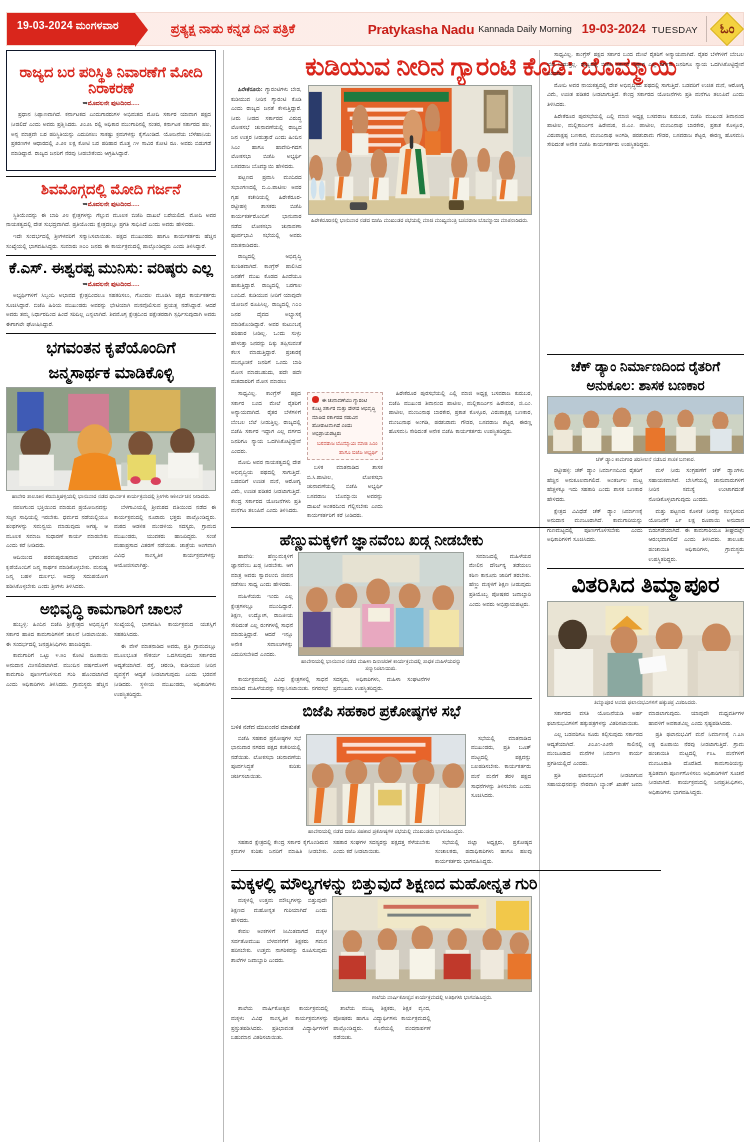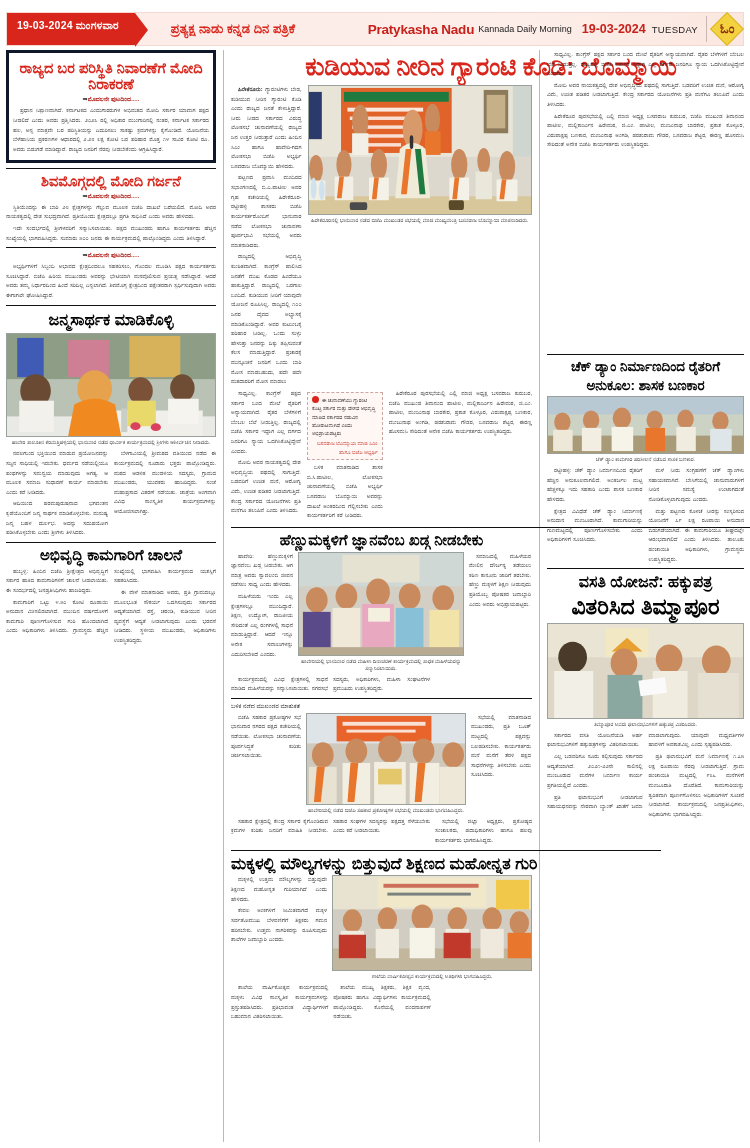--- a/index.html
+++ b/index.html
@@ -92,21 +92,21 @@
           hyphens:auto; word-spacing:.5px; }
   .body p { margin:0 0 2px; text-indent:7px; }
   .cols2 { column-count:2; column-gap:6px; column-rule:0; }
   .cols3 { column-count:3; column-gap:5px; }
 
   
   .photo { position:relative; width:100%; background:#c8cdc9; overflow:hidden; border:1px solid #9aa09b; }
   .cap { font-size:5.4px; text-align:center; color:#222; margin:2px 0 3px; }
 
   
-  .newsbox { border:3px solid #0f172a; padding:3px 4px; margin-bottom:5px; }
+  .newsbox { border:1px solid #0f172a; padding:9px 4px; margin-bottom:5px; }
 
   .inset {
     border:1px dashed #c9a7a2;
     background:#fff7f4;
     padding:3px 4px;
     font-size:5.2px; line-height:1.6;
     margin:3px 0;
   }
   .inset .redtxt { color:#c0261c; }
   .bullet-dot{ display:inline-block;width:7px;height:7px;border-radius:50%;
@@ -149,28 +149,30 @@
         <div class="hl-red box-hl-red">ಶಿವಮೊಗ್ಗದಲ್ಲಿ ಮೋದಿ ಗರ್ಜನೆ</div>
         <div class="subnote">➥<b>ಮೊದಲನೇ ಪುಟದಿಂದ.....</b></div>
         <div class="body">
           <p>ಸ್ಥಿತಿಯೆಂದನ್ನು ಈ ಬಾರಿ ೨೮ ಕ್ಷೇತ್ರಗಳನ್ನು ಗೆಲ್ಲುವ ಮೂಲಕ ಬಿಜೆಪಿ ದಾಖಲೆ ಬರೆಯಲಿದೆ. ಮೋದಿ ಅವರ ನಾಯಕತ್ವದಲ್ಲಿ ದೇಶ ಸುಭದ್ರವಾಗಿದೆ. ಪ್ರತಿಯೊಂದು ಕ್ಷೇತ್ರದಲ್ಲೂ ಪ್ರಗತಿ ಸಾಧಿಸಿದೆ ಎಂದು ಅವರು ಹೇಳಿದರು.</p>
           <p>ಇದೇ ಸಂದರ್ಭದಲ್ಲಿ ಶ್ರೀಗಳವರಿಗೆ ಸನ್ಮಾನಿಸಲಾಯಿತು. ಪಕ್ಷದ ಮುಖಂಡರು ಹಾಗೂ ಕಾರ್ಯಕರ್ತರು ಹೆಚ್ಚಿನ ಸಂಖ್ಯೆಯಲ್ಲಿ ಭಾಗವಹಿಸಿದ್ದರು. ಸುಮಾರು ೫೦೦ ಜನರು ಈ ಕಾರ್ಯಕ್ರಮದಲ್ಲಿ ಪಾಲ್ಗೊಂಡಿದ್ದರು ಎಂದು ತಿಳಿಸಿದ್ದಾರೆ.</p>
         </div>
       </div>
 
       <div>
         <div class="rule"></div>
+        <div class="hl-black box-hl-blk">ಕೆ.ಎಸ್. ಈಶ್ವರಪ್ಪ ಮುನಿಸು: ವರಿಷ್ಠರು ಎಲ್ಲ</div>
         <div class="subnote">➥<b>ಮೊದಲನೇ ಪುಟದಿಂದ.....</b></div>
         <div class="body">
           <p>ಅಭ್ಯರ್ಥಿಗಳಿಗೆ ಸಿಬ್ಬಂದಿ ಅಭಾವದ ಕ್ಷೇತ್ರದಿಂದಲೂ ಸಹಕರಿಸಲು, ಗೊಂದಲ ಮೂಡಿಸಿ ಪಕ್ಷದ ಕಾರ್ಯಕರ್ತರು ಸೂಚಿಸಿದ್ದಾರೆ. ಬಿಜೆಪಿ ಹಿರಿಯ ಮುಖಂಡರು ಅವರನ್ನು ಭೇಟಿಯಾಗಿ ಮನವೊಲಿಸುವ ಪ್ರಯತ್ನ ನಡೆಸಿದ್ದಾರೆ. ಆದರೆ ಅವರು ತಮ್ಮ ನಿರ್ಧಾರದಿಂದ ಹಿಂದೆ ಸರಿದಿಲ್ಲ ಎನ್ನಲಾಗಿದೆ. ಶಿವಮೊಗ್ಗ ಕ್ಷೇತ್ರದಿಂದ ಪಕ್ಷೇತರರಾಗಿ ಸ್ಪರ್ಧಿಸುವುದಾಗಿ ಅವರು ಈಗಾಗಲೇ ಘೋಷಿಸಿದ್ದಾರೆ.</p>
         </div>
       </div>
 
       <div>
         <div class="rule"></div>
+        <div class="hl-black box-hl-blk two">ಭಗವಂತನ ಕೃಪೆಯೊಂದಿಗೆ</div>
         <div class="hl-black box-hl-blk two">ಜನ್ಮಸಾರ್ಥಕ ಮಾಡಿಕೊಳ್ಳಿ</div>
         <div class="photo" style="height:104px">
           <svg width="100%" height="100%" viewBox="0 0 204 104" preserveAspectRatio="none">
             <rect width="204" height="104" fill="#b9c2b4"></rect>
             <rect x="0" y="0" width="204" height="46" fill="#8e9e86"></rect>
             <rect x="10" y="4" width="26" height="40" fill="#3f5bb5"></rect>
             <rect x="120" y="2" width="50" height="42" fill="#d8b25a"></rect>
             <rect x="60" y="6" width="40" height="38" fill="#cf7f94"></rect>
             <rect x="0" y="84" width="204" height="20" fill="#e9e9e6"></rect>
             <rect x="96" y="78" width="96" height="26" fill="#f0efe9"></rect>
@@ -335,20 +337,21 @@
           </div>
         </div>
         <div class="body cols3">
           <p>ಕಾರ್ಯಕ್ರಮದಲ್ಲಿ ವಿವಿಧ ಕ್ಷೇತ್ರಗಳಲ್ಲಿ ಸಾಧನೆ ಮಾಡಿದ ಮಹಿಳೆಯರನ್ನು ಸನ್ಮಾನಿಸಲಾಯಿತು. ನಗರಸಭೆ ಸದಸ್ಯರು, ಅಧಿಕಾರಿಗಳು, ಮಹಿಳಾ ಸಂಘಟನೆಗಳ ಪ್ರಮುಖರು ಉಪಸ್ಥಿತರಿದ್ದರು.</p>
         </div>
       </div>
 
       <div class="rule"></div>
 
       <div>
+        <div class="hl-black box-hl-blk">ಬಿಜೆಪಿ ಸಹಕಾರ ಪ್ರಕೋಷ್ಠಗಳ ಸಭೆ</div>
         <div class="subnote" style="text-align:left">ಬಳಿಕ ನಡೆದ ಮುಖಂಡರ ಮಾತುಕತೆ</div>
         <div style="display:flex;gap:5px">
           <div style="width:70px">
             <div class="body">
                 <p>ಬಿಜೆಪಿ ಸಹಕಾರ ಪ್ರಕೋಷ್ಠಗಳ ಸಭೆ ಭಾನುವಾರ ನಗರದ ಪಕ್ಷದ ಕಚೇರಿಯಲ್ಲಿ ನಡೆಯಿತು. ಲೋಕಸಭಾ ಚುನಾವಣೆಯ ಪೂರ್ವಸಿದ್ಧತೆ ಕುರಿತು ಚರ್ಚಿಸಲಾಯಿತು.</p>
               </div>
           </div>
           <div style="width:160px">
             <div class="photo" style="height:92px">
               <svg width="100%" height="100%" viewBox="0 0 160 92" preserveAspectRatio="none">
@@ -473,21 +476,20 @@
           <p>ರಟ್ಟೀಹಳ್ಳಿ: ಚೆಕ್ ಡ್ಯಾಂ ನಿರ್ಮಾಣದಿಂದ ರೈತರಿಗೆ ಹೆಚ್ಚಿನ ಅನುಕೂಲವಾಗಲಿದೆ. ಅಂತರ್ಜಲ ಮಟ್ಟ ಹೆಚ್ಚಳಕ್ಕೂ ಇದು ಸಹಕಾರಿ ಎಂದು ಶಾಸಕ ಬಣಕಾರ ಹೇಳಿದರು.</p>
           <p>ಕ್ಷೇತ್ರದ ವಿವಿಧೆಡೆ ಚೆಕ್ ಡ್ಯಾಂ ನಿರ್ಮಾಣಕ್ಕೆ ಅನುದಾನ ಮಂಜೂರಾಗಿದೆ. ಕಾಮಗಾರಿಯನ್ನು ಗುಣಮಟ್ಟದಲ್ಲಿ ಪೂರ್ಣಗೊಳಿಸಬೇಕು ಎಂದು ಅಧಿಕಾರಿಗಳಿಗೆ ಸೂಚಿಸಿದರು.</p>
           <p>ಮಳೆ ನೀರು ಸಂಗ್ರಹಣೆಗೆ ಚೆಕ್ ಡ್ಯಾಂಗಳು ಸಹಾಯಕವಾಗಿವೆ. ಬೇಸಿಗೆಯಲ್ಲಿ ಜಾನುವಾರುಗಳಿಗೆ ನೀರಿನ ಸಮಸ್ಯೆ ಉಂಟಾಗದಂತೆ ನೋಡಿಕೊಳ್ಳಲಾಗುವುದು ಎಂದರು.</p>
           <p>ಮತ್ತು ಪಟ್ಟಣದ ಕೊಳಚೆ ನೀರನ್ನು ಸಂಸ್ಕರಿಸುವ ಯೋಜನೆಗೆ ೭೯ ಲಕ್ಷ ರೂಪಾಯಿ ಅನುದಾನ ಬಿಡುಗಡೆಯಾಗಿದೆ. ಈ ಕಾಮಗಾರಿಯೂ ಶೀಘ್ರದಲ್ಲೇ ಆರಂಭವಾಗಲಿದೆ ಎಂದು ತಿಳಿಸಿದರು. ತಾಲೂಕು ಪಂಚಾಯಿತಿ ಅಧಿಕಾರಿಗಳು, ಗ್ರಾಮಸ್ಥರು ಉಪಸ್ಥಿತರಿದ್ದರು.</p>
         </div>
       </div>
 
       <div class="rule"></div>
 
       <div>
-        <div class="hl-black box-hl-blk" style="font-size:16px">ವಸತಿ ಯೋಜನೆ: ಹಕ್ಕುಪತ್ರ</div>
         <div class="hl-black box-hl-blk" style="font-size:22px">ವಿತರಿಸಿದ ತಿಮ್ಮಾಪೂರ</div>
         <div class="photo" style="height:96px">
           <svg width="100%" height="100%" viewBox="0 0 190 96" preserveAspectRatio="none">
             <rect width="190" height="96" fill="#ded7c8"></rect>
             <rect x="0" y="0" width="190" height="34" fill="#e9e4d4"></rect>
             <rect x="56" y="4" width="42" height="30" fill="#f2e9c4"></rect>
             <path d="M62 28 l15 -14 l15 14z" fill="#e8a030"></path>
             <ellipse cx="24" cy="34" rx="14" ry="16" fill="#4a3a2a"></ellipse>
             <rect x="6" y="48" width="38" height="48" fill="#f2efe6"></rect>
             <ellipse cx="74" cy="40" rx="13" ry="15" fill="#c98a5e"></ellipse>

